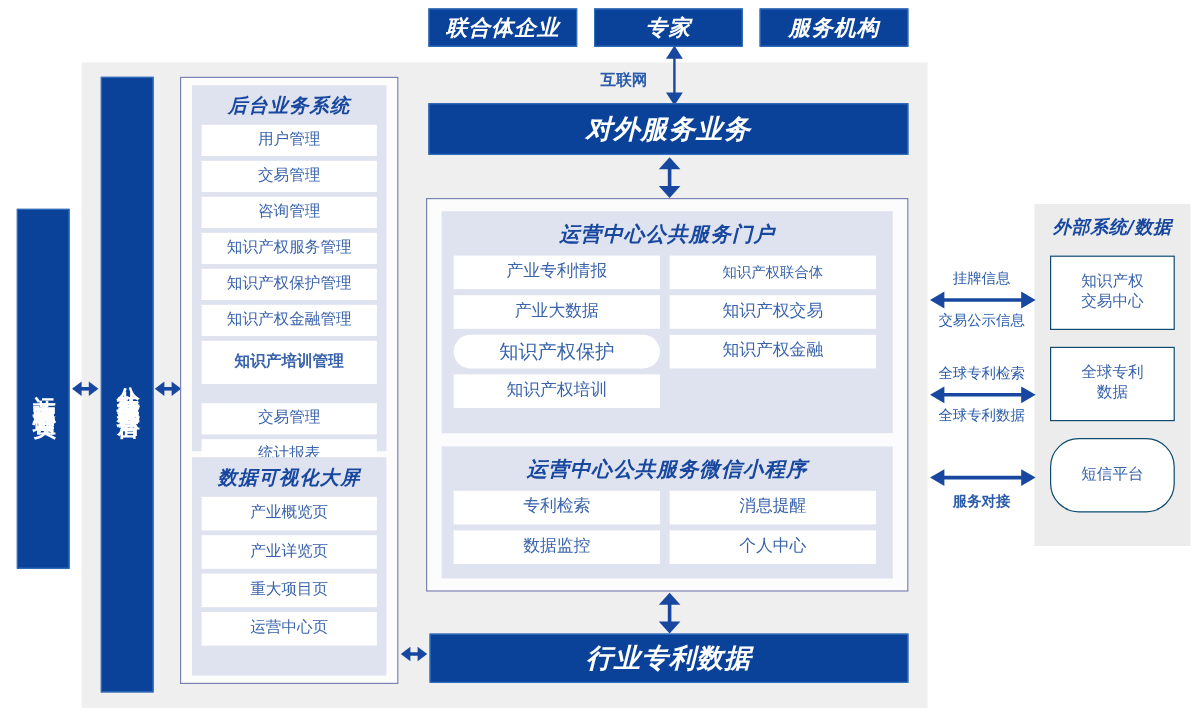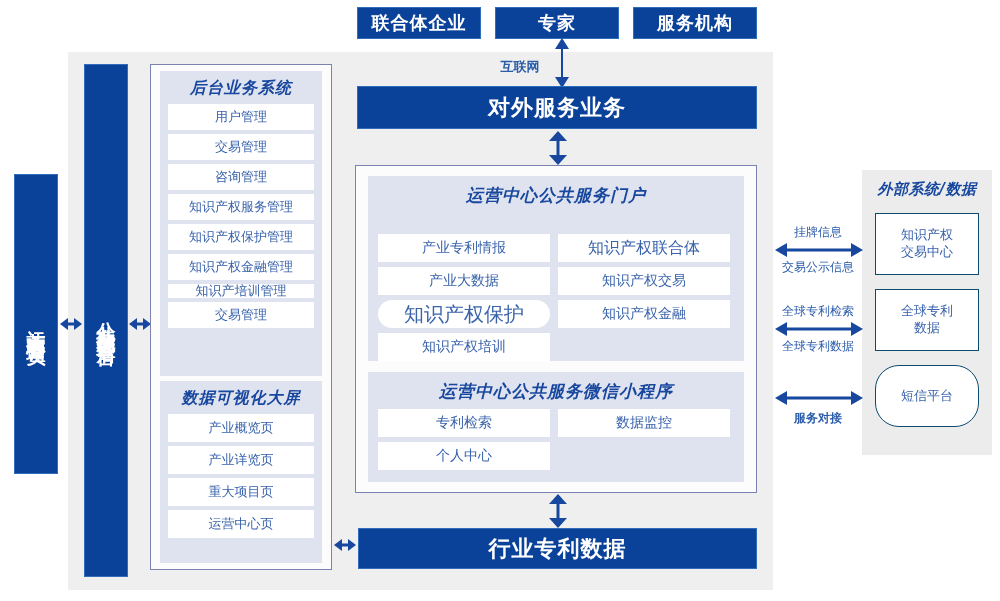--- a/index.html
+++ b/index.html
@@ -7,21 +7,21 @@
     width:1000px;height:601px;position:relative;background:#ffffff;
     font-family:"DejaVu Sans","Liberation Sans",sans-serif;
     overflow:hidden;
   }
   .abs{position:absolute;box-sizing:border-box;}
 
   
   .bluebar{
     background:#0b4299;border:1px solid #2f6dbb;color:#ffffff;
     display:flex;align-items:center;justify-content:center;
-    font-weight:bold;text-align:center;
+    font-weight:bold;font-style:italic;text-align:center;
     letter-spacing:1px;
   }
   .bluebar.vert{
     writing-mode:vertical-rl;font-style:normal;letter-spacing:3px;
     line-height:1.15;
   }
 
   
   .gray-wrap{background:#efefef;}
   .white-box{background:#fcfcfd;border:1px solid #7b81b0;}
@@ -100,22 +100,23 @@
 
 <div class="abs panel" style="left:160px;top:71px;width:162px;height:305px;">
   <div class="panel-title" style="font-size:16px;padding:7px 0 5px 0;">后台业务系统</div>
   <div style="padding:0 8px;">
     <div class="cell" style="height:26px;font-size:13px;margin-bottom:4px;">用户管理</div>
     <div class="cell" style="height:26px;font-size:13px;margin-bottom:4px;">交易管理</div>
     <div class="cell" style="height:26px;font-size:13px;margin-bottom:4px;">咨询管理</div>
     <div class="cell" style="height:26px;font-size:13px;margin-bottom:4px;">知识产权服务管理</div>
     <div class="cell" style="height:26px;font-size:13px;margin-bottom:4px;">知识产权保护管理</div>
     <div class="cell" style="height:26px;font-size:13px;margin-bottom:4px;">知识产权金融管理</div>
-    <div class="cell" style="height:14px;font-size:13px;margin-bottom:4px;">知识产培训管理</div>
+    <div class="cell" style="height:36px;font-size:13px;margin-bottom:16px;font-weight:bold;">知识产培训管理</div>
     <div class="cell" style="height:26px;font-size:13px;margin-bottom:4px;">交易管理</div>
+    <div class="cell" style="height:26px;font-size:13px;">统计报表</div>
   </div>
 </div>
 
 <div class="abs panel" style="left:160px;top:381px;width:162px;height:182px;">
   <div class="panel-title" style="font-size:16px;padding:7px 0 5px 0;">数据可视化大屏</div>
   <div style="padding:0 8px;">
     <div class="cell" style="height:28px;font-size:13px;margin-bottom:4px;">产业概览页</div>
     <div class="cell" style="height:28px;font-size:13px;margin-bottom:4px;">产业详览页</div>
     <div class="cell" style="height:28px;font-size:13px;margin-bottom:4px;">重大项目页</div>
     <div class="cell" style="height:28px;font-size:13px;">运营中心页</div>
@@ -125,35 +126,36 @@
 <svg class="abs" style="left:334px;top:534px;width:22px;height:22px;" viewBox="0 0 22 22">
   <line x1="4" y1="11" x2="18" y2="11" stroke="#17479e" stroke-width="3"></line>
   <polygon points="0,11 8,5 8,17" fill="#17479e"></polygon>
   <polygon points="22,11 14,5 14,17" fill="#17479e"></polygon>
 </svg>
 
 <div class="abs white-box" style="left:355px;top:165px;width:402px;height:328px;"></div>
 
 <div class="abs panel" style="left:368px;top:176px;width:376px;height:185px;">
   <div class="panel-title" style="font-size:17px;padding:8px 0 6px 0;">运营中心公共服务门户</div>
-  <div style="padding:0 10px;display:flex;flex-wrap:wrap;gap:5px 8px;align-items:flex-end;">
+  <div style="padding:0 10px;display:flex;flex-wrap:wrap;gap:5px 8px;">
     <div class="cell" style="width:172px;height:28px;font-size:14px;">产业专利情报</div>
-    <div class="cell" style="width:172px;height:28px;font-size:16px;margin-top:21px;">知识产权联合体</div>
+    <div class="cell" style="width:172px;height:28px;font-size:12px;">知识产权联合体</div>
     <div class="cell" style="width:172px;height:28px;font-size:14px;">产业大数据</div>
     <div class="cell" style="width:172px;height:28px;font-size:14px;">知识产权交易</div>
-    <div class="cell" style="width:172px;height:28px;font-size:20px;border-radius:14px;">知识产权保护</div>
+    <div class="cell" style="width:172px;height:28px;font-size:16px;border-radius:14px;">知识产权保护</div>
     <div class="cell" style="width:172px;height:28px;font-size:14px;">知识产权金融</div>
     <div class="cell" style="width:172px;height:28px;font-size:14px;">知识产权培训</div>
   </div>
 </div>
 
 <div class="abs panel" style="left:368px;top:372px;width:376px;height:110px;">
   <div class="panel-title" style="font-size:17px;padding:8px 0 6px 0;">运营中心公共服务微信小程序</div>
   <div style="padding:0 10px;display:flex;flex-wrap:wrap;gap:5px 8px;">
     <div class="cell" style="width:172px;height:28px;font-size:14px;">专利检索</div>
+    <div class="cell" style="width:172px;height:28px;font-size:14px;">消息提醒</div>
     <div class="cell" style="width:172px;height:28px;font-size:14px;">数据监控</div>
     <div class="cell" style="width:172px;height:28px;font-size:14px;">个人中心</div>
   </div>
 </div>
 
 <svg class="abs" style="left:546px;top:494px;width:24px;height:34px;" viewBox="0 0 24 34">
   <line x1="12" y1="7" x2="12" y2="27" stroke="#17479e" stroke-width="3"></line>
   <polygon points="12,0 3,10 21,10" fill="#17479e"></polygon>
   <polygon points="12,34 3,24 21,24" fill="#17479e"></polygon>
 </svg>

